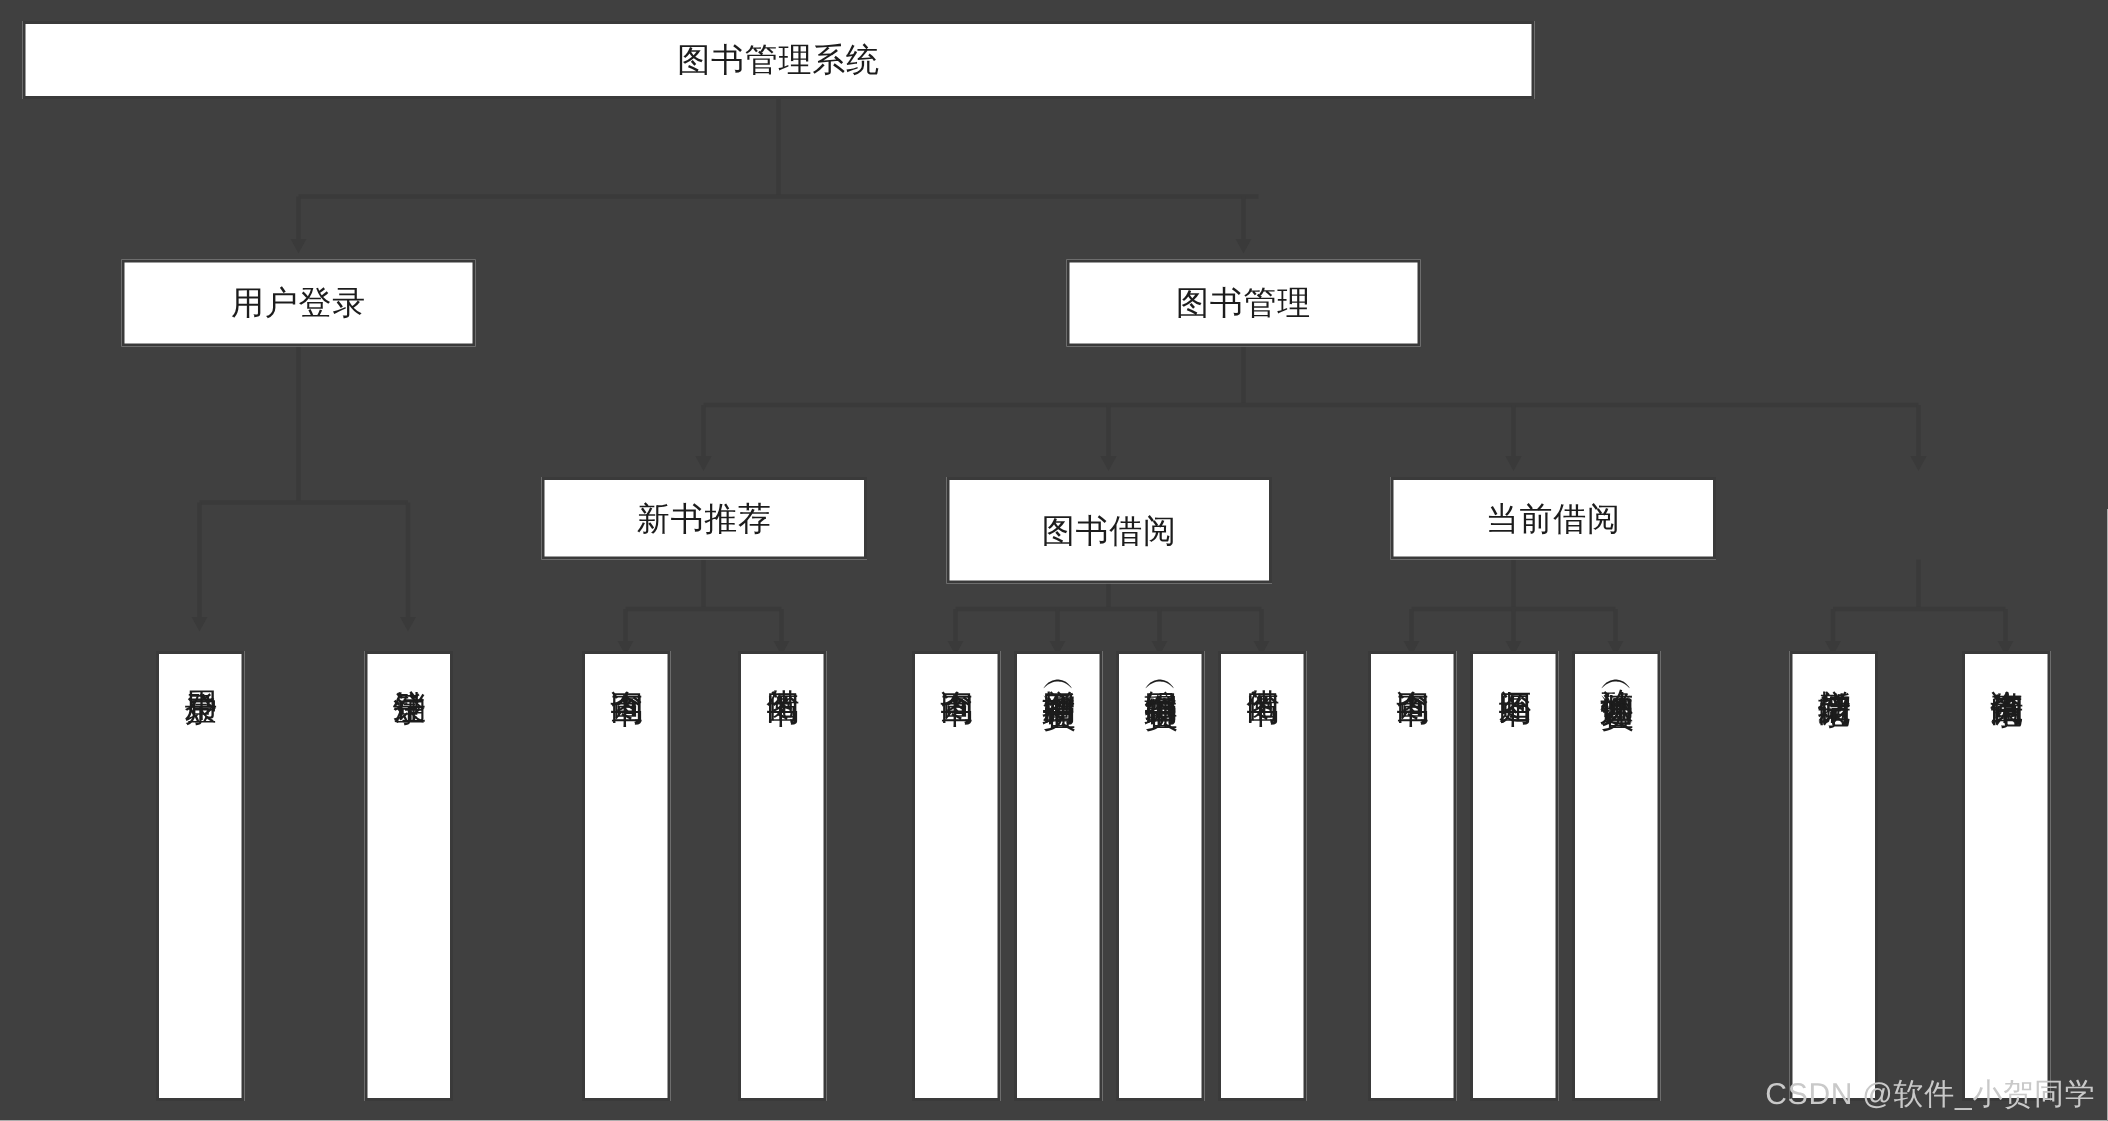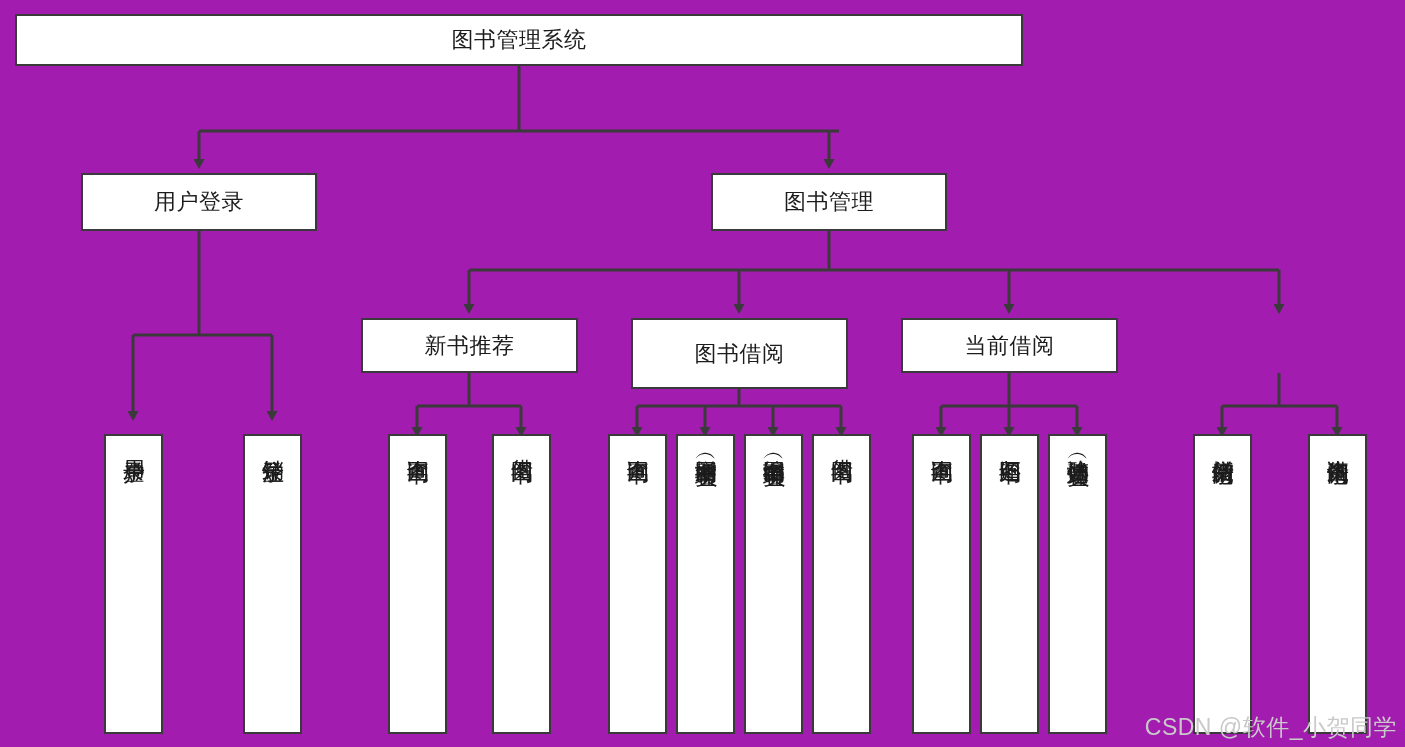--- a/index.html
+++ b/index.html
@@ -7,21 +7,21 @@
     padding: 0;
     background: #ffffff;
   }
   body {
     font-family: "Liberation Sans", "DejaVu Sans", sans-serif;
   }
   #canvas {
     position: relative;
     width: 1405px;
     height: 747px;
-    background: #a21caf;
+    background: #404040;
     overflow: hidden;
   }
   .node {
     position: absolute;
     box-sizing: border-box;
     border: 2px solid #3a3a3a;
     background: #ffffff;
     display: flex;
     align-items: center;
     justify-content: center;
@@ -55,21 +55,21 @@
     left: 0;
     top: 0;
     width: 1405px;
     height: 747px;
     pointer-events: none;
   }
   .watermark {
     position: absolute;
     right: 8px;
     bottom: 4px;
-    font-size: 23px;
+    font-size: 20px;
     color: #c9c9c9;
     letter-spacing: 0.5px;
     white-space: nowrap;
     user-select: none;
   }
 </style>
 </head>
 <body>
 
 <div id="canvas">
@@ -134,21 +134,21 @@
   <div class="node horizontal" style="left:361px; top:318px; width:217px; height:55px;">
     <span class="node-label">新书推荐</span>
   </div>
 
   <div class="node horizontal" style="left:711px; top:173px; width:236px; height:58px;">
     <span class="node-label">图书管理</span>
   </div>
   <div class="node horizontal" style="left:631px; top:318px; width:217px; height:71px;">
     <span class="node-label">图书借阅</span>
   </div>
-  <div class="node horizontal" style="left:901px; top:318px; width:217px; height:55px;">
+  <div class="node horizontal" style="left:927px; top:318px; width:217px; height:55px;">
     <span class="node-label">当前借阅</span>
   </div>
 
   <div class="node vertical" style="left:104px; top:434px; width:59px; height:300px;">
     <span class="node-label">用户登录</span>
   </div>
   <div class="node vertical" style="left:243px; top:434px; width:59px; height:300px;">
     <span class="node-label">注销登录</span>
   </div>
 

